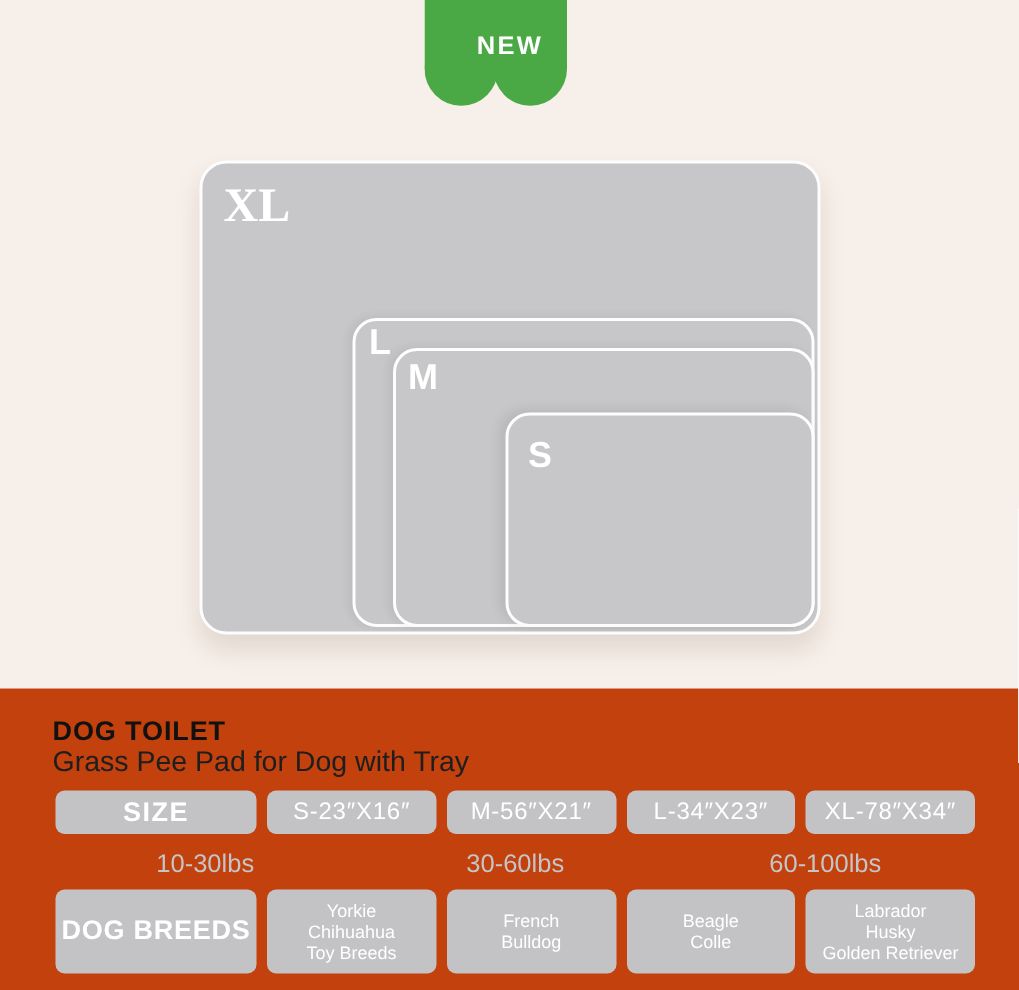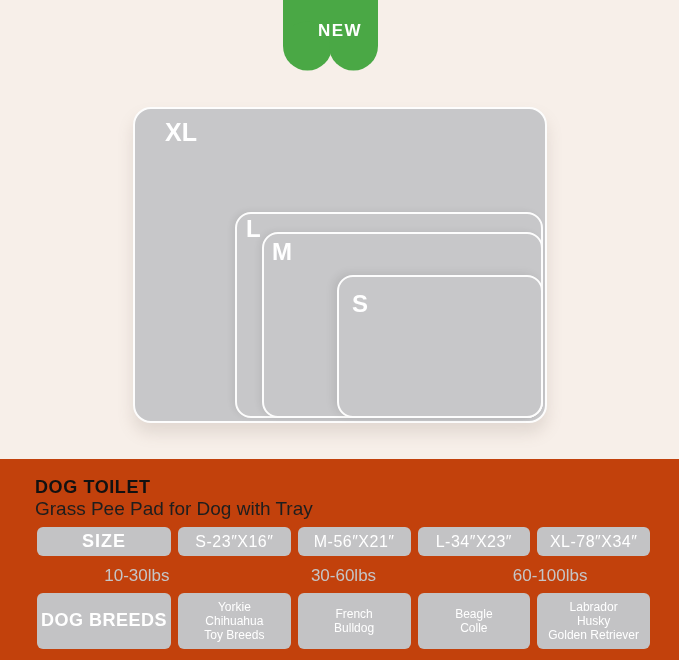--- a/index.html
+++ b/index.html
@@ -39,21 +39,21 @@
   }
   .pad-xl { left: 133px; top: 107px; width: 414px; height: 316px; border-radius: 18px;
             box-shadow: 0 10px 16px rgba(130,110,100,0.18); }
   .pad-l  { left: 235px; top: 212px; width: 308px; height: 206px;
             box-shadow: -3px -1px 6px rgba(0,0,0,0.06); }
   .pad-m  { left: 262px; top: 232px; width: 281px; height: 186px;
             box-shadow: -3px -1px 6px rgba(0,0,0,0.06); }
   .pad-s  { left: 337px; top: 275px; width: 206px; height: 143px;
             box-shadow: -4px -2px 8px rgba(0,0,0,0.08); }
   .pad-label { position: absolute; color: #ffffff; font-weight: bold; }
-  .pad-xl .pad-label { left: 30px; top: 9px;  font-size: 25px; }
+  .pad-xl .pad-label { left: 14px; top: 9px;  font-size: 32px; font-family: Liberation Serif, serif; }
   .pad-l  .pad-label { left: 9px;  top: 1px;  font-size: 24px; }
   .pad-m  .pad-label { left: 8px;  top: 4px;  font-size: 24px; }
   .pad-s  .pad-label { left: 13px; top: 13px; font-size: 24px; }
 
   
   .info {
     position: absolute;
     left: 0; top: 459px;
     width: 679px; height: 230px;
     background: #c2410c;

